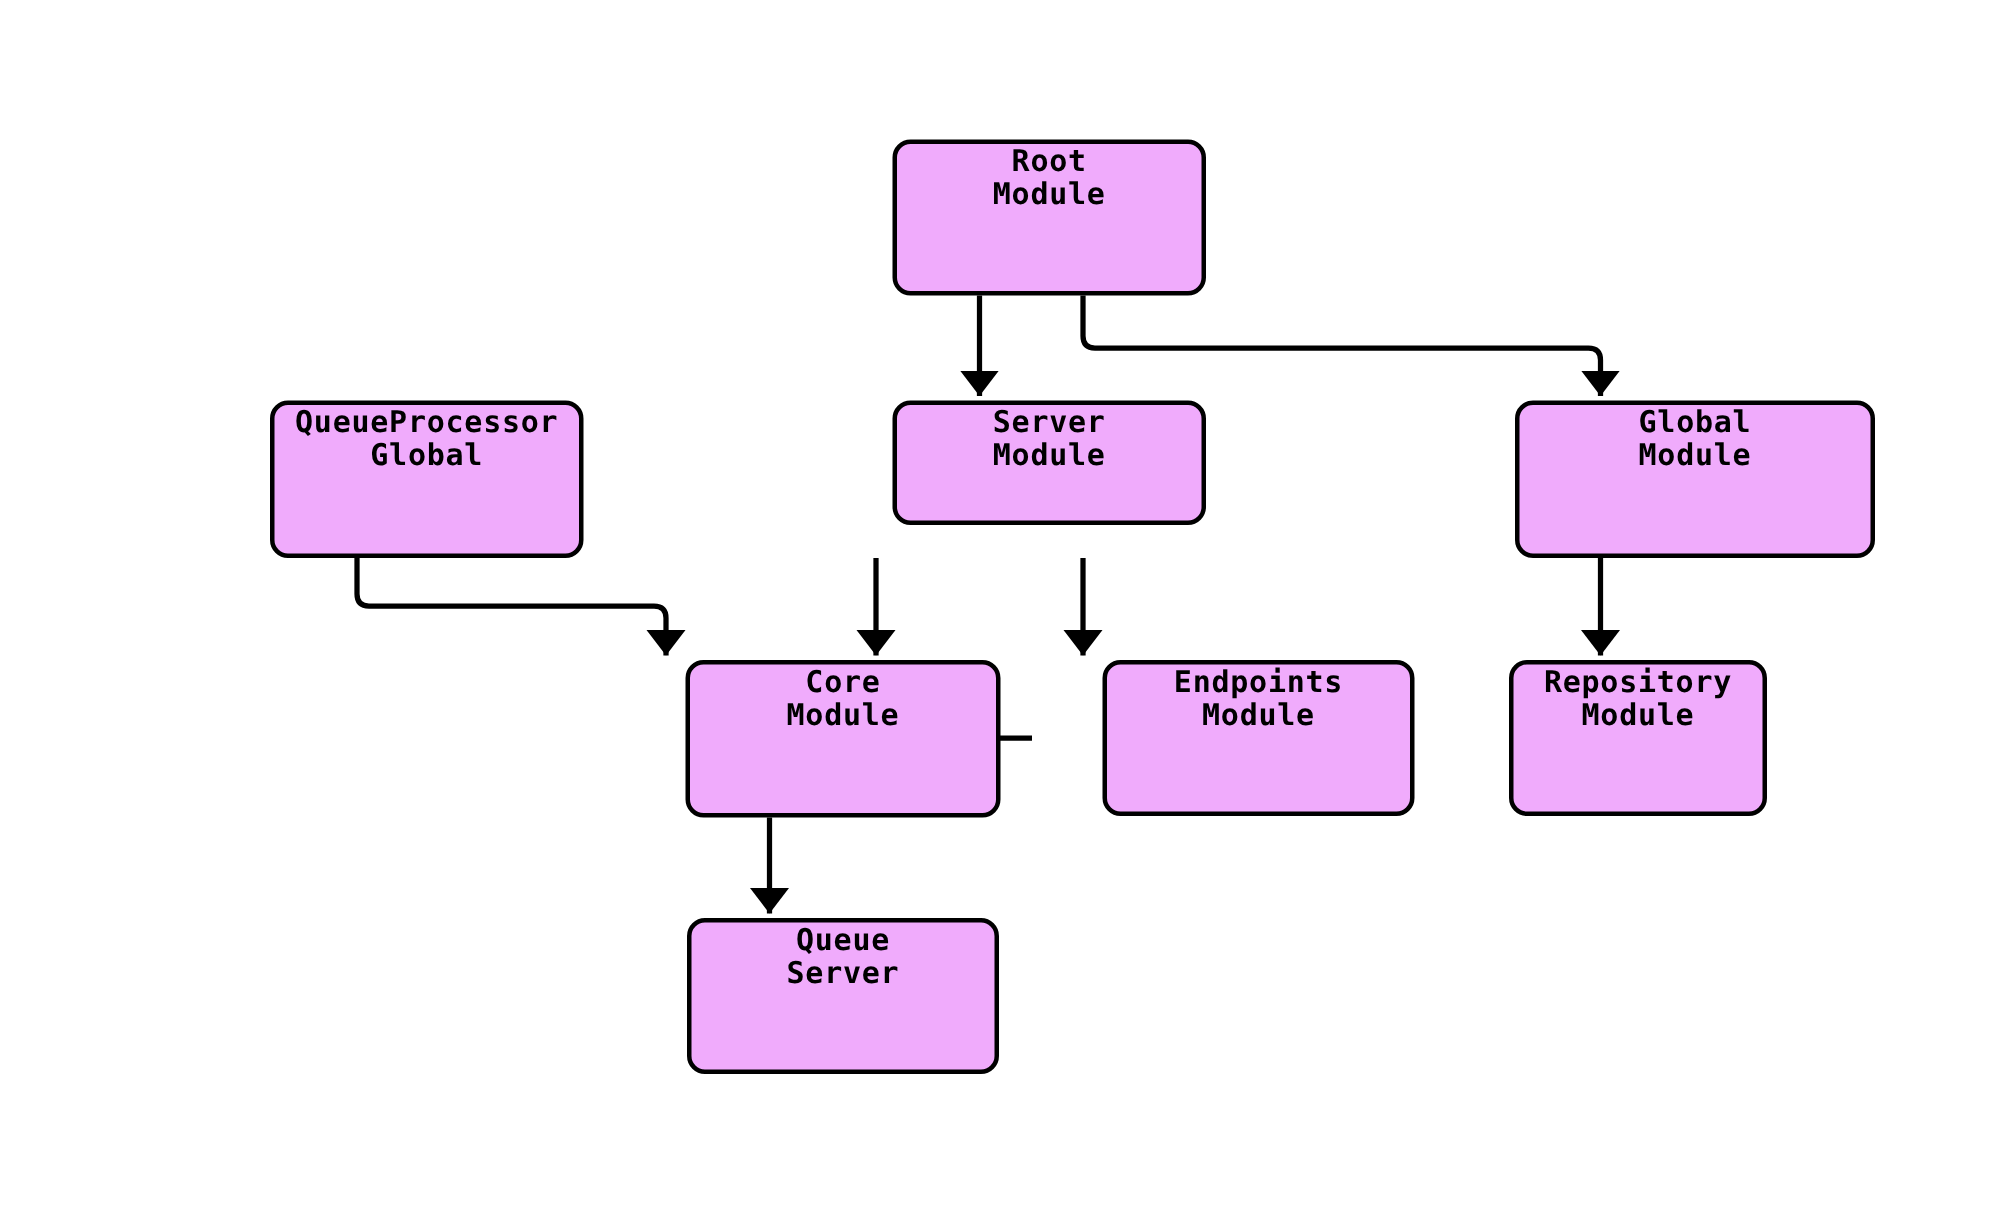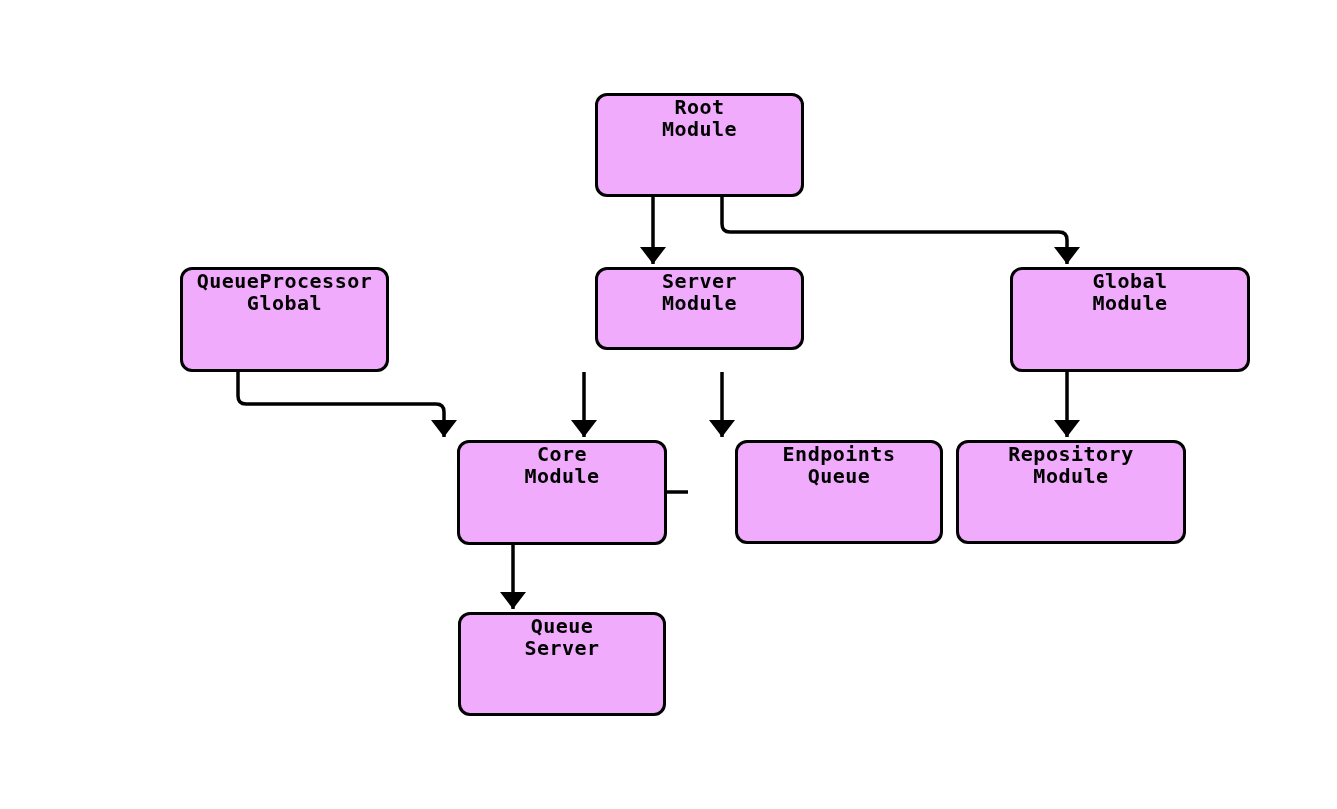--- a/index.html
+++ b/index.html
@@ -96,24 +96,24 @@
 Module</span>
   </div>
 
   <div class="node" style="left:410px; top:440px; width:210px; height:105px">
     <span class="node-label">Core
 Module</span>
   </div>
 
   <div class="node" style="left:688px; top:440px; width:208px; height:104px">
     <span class="node-label">Endpoints
-Queue</span>
+Module</span>
   </div>
 
-  <div class="node" style="left:909px; top:440px; width:230px; height:104px">
+  <div class="node" style="left:959px; top:440px; width:172px; height:104px">
     <span class="node-label">Repository
 Module</span>
   </div>
 
   <div class="node" style="left:411px; top:612px; width:208px; height:104px">
     <span class="node-label">Queue
 Server</span>
   </div>
 
 </div>

